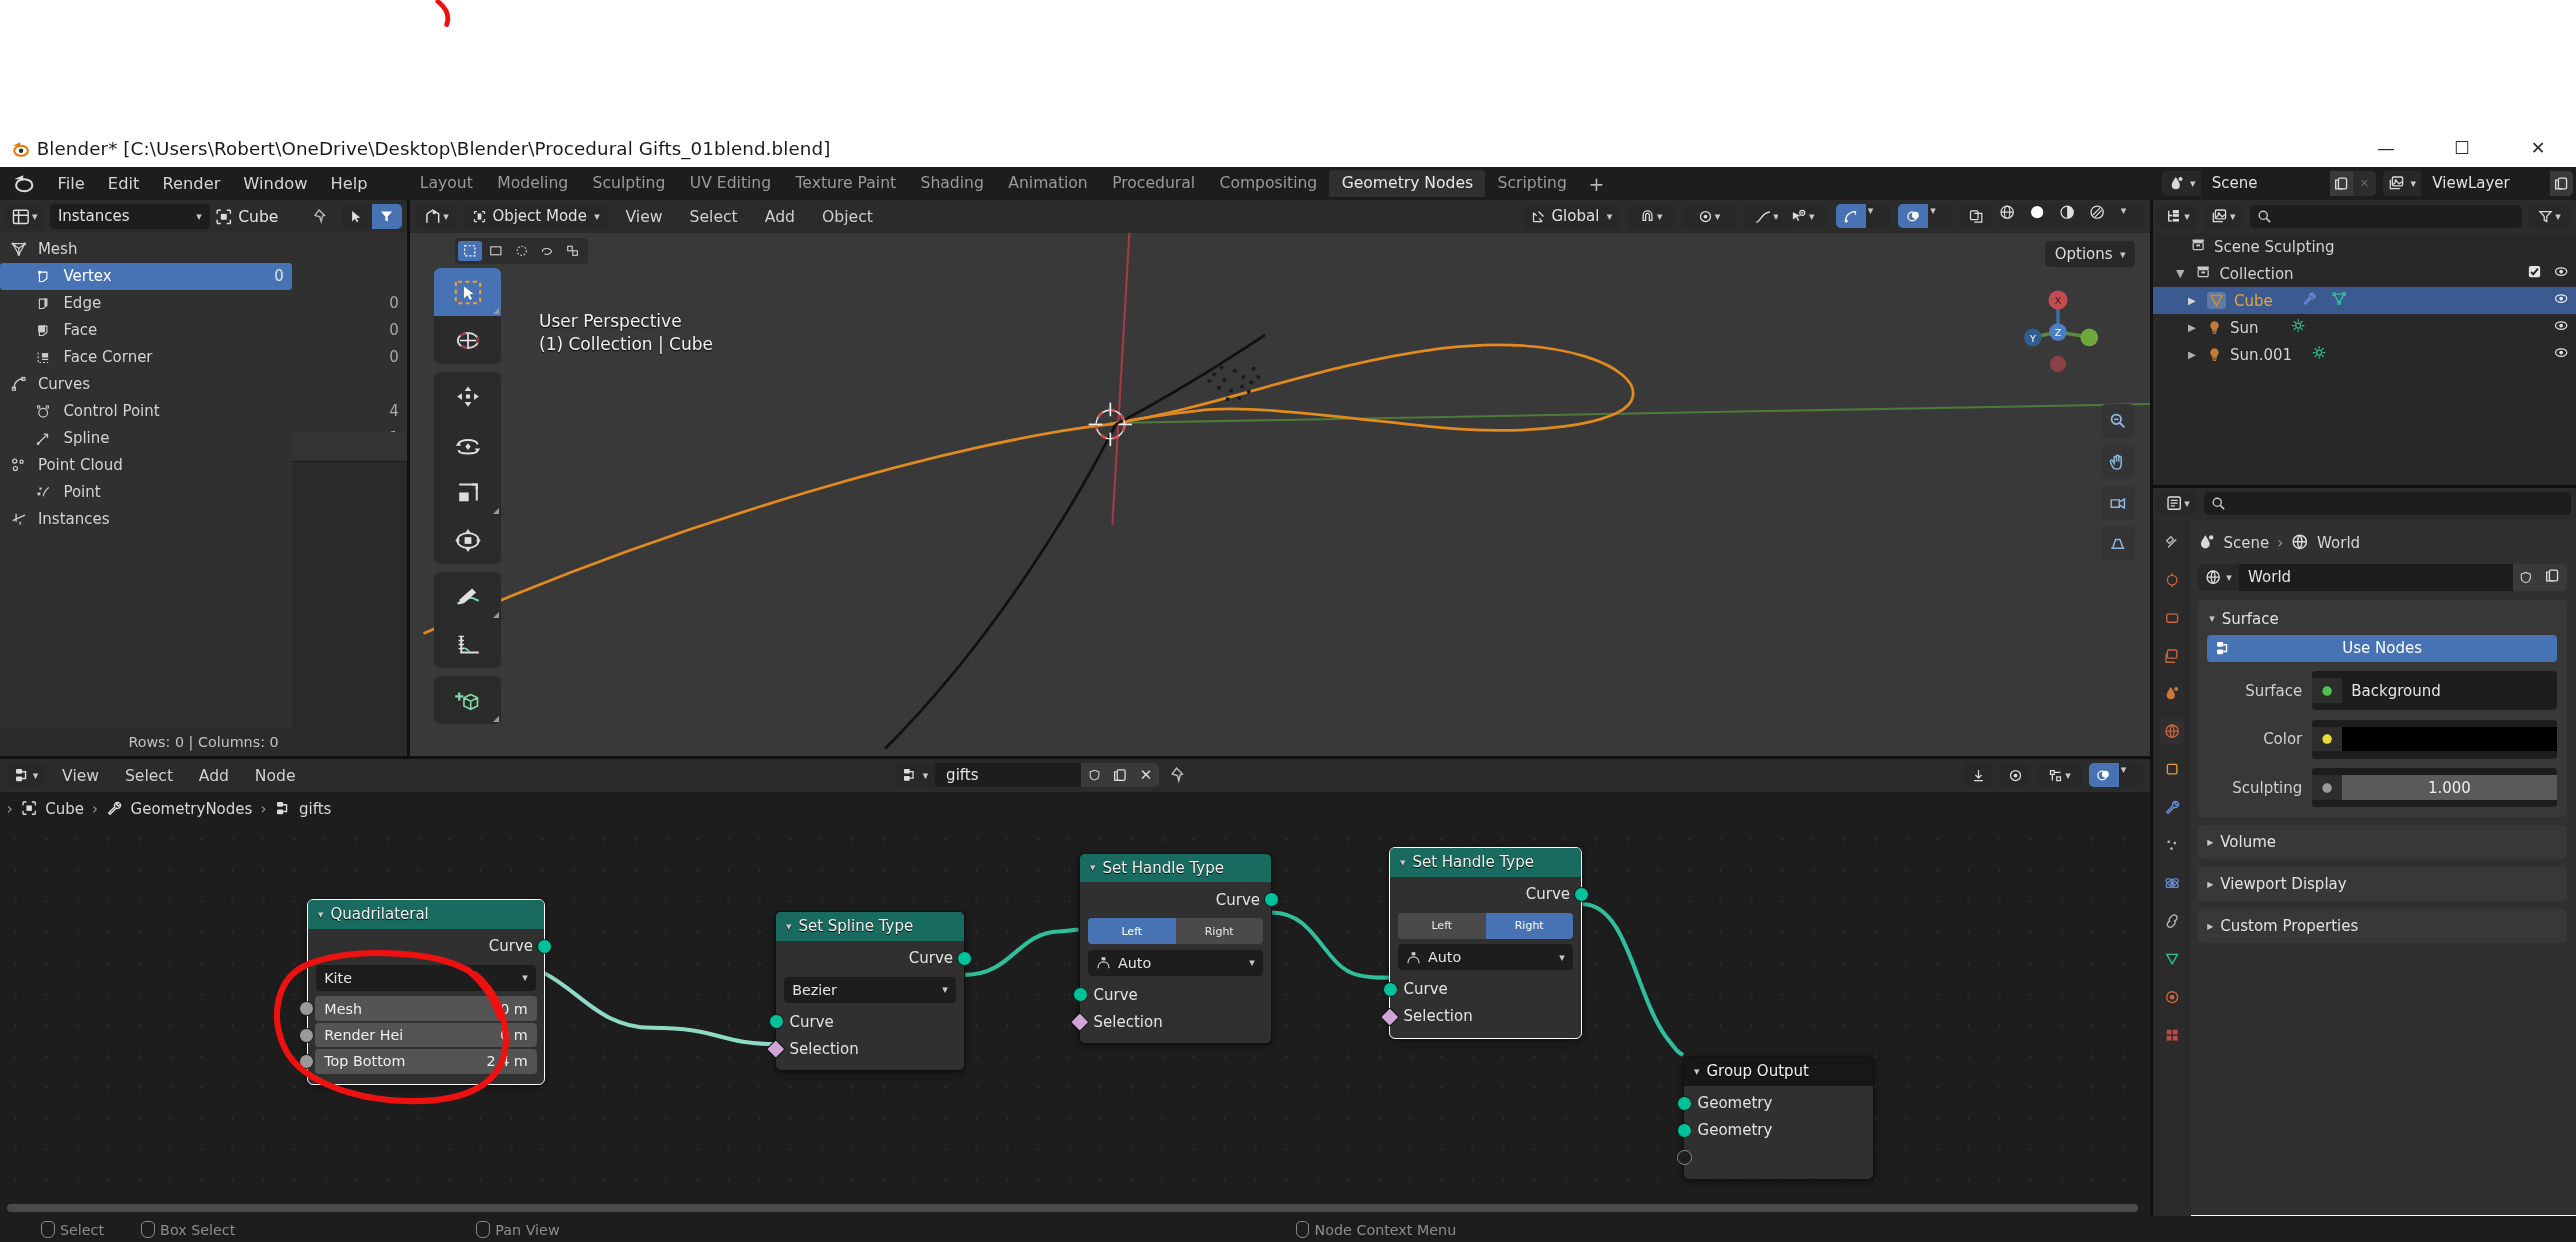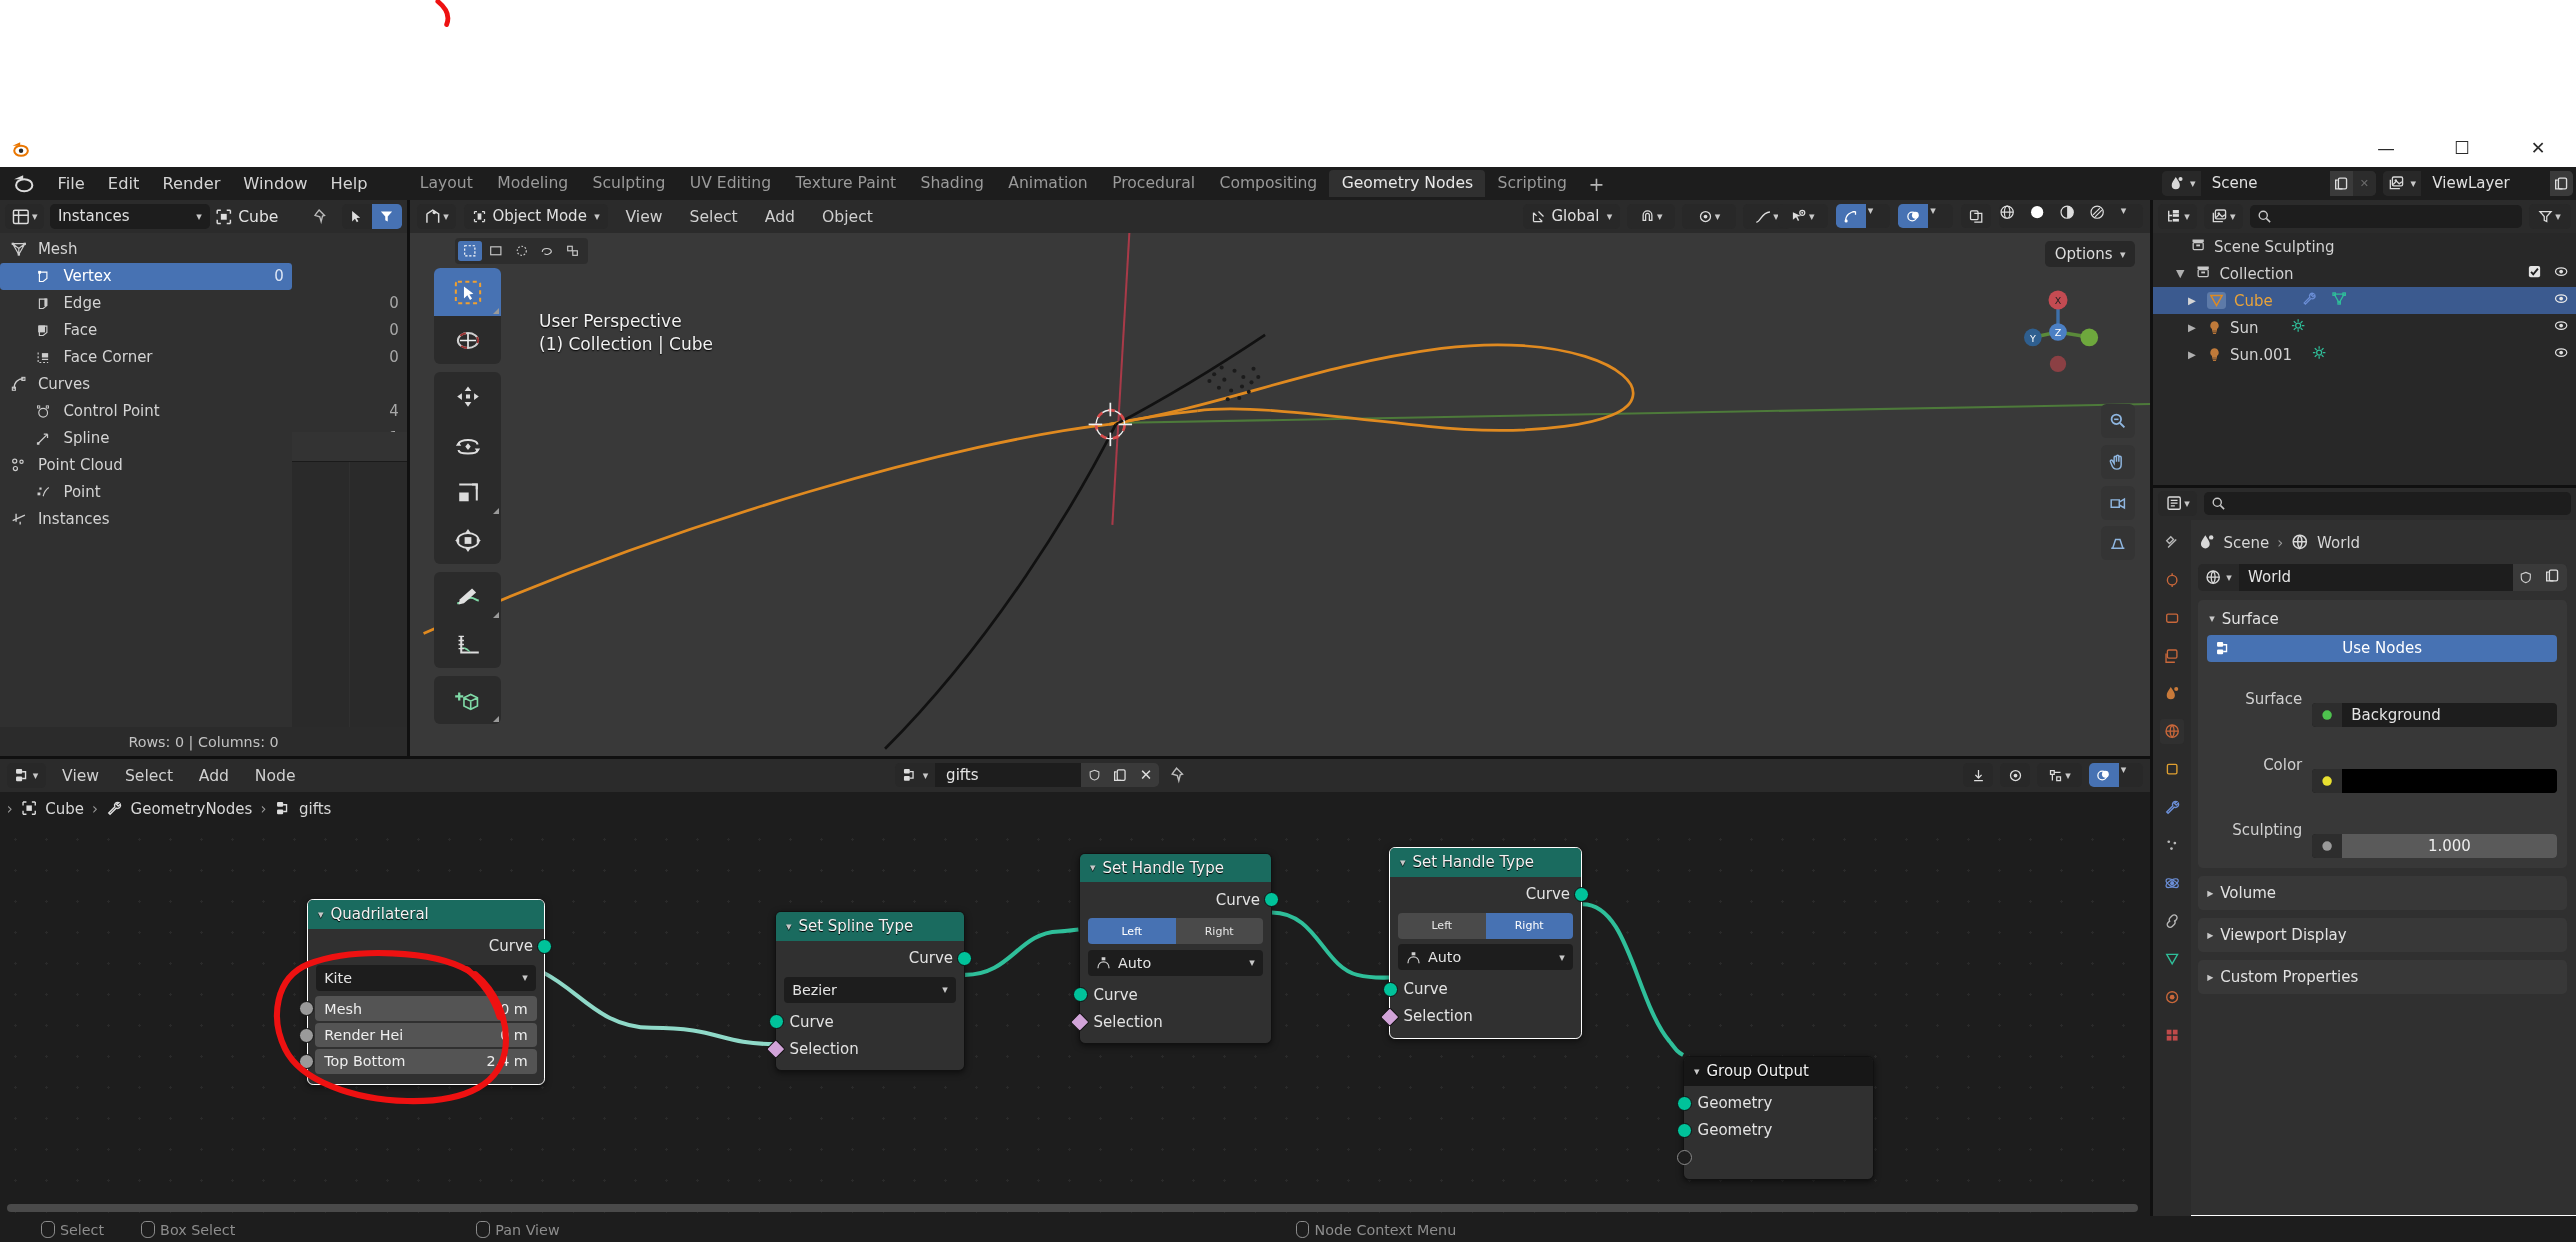--- a/index.html
+++ b/index.html
@@ -109,21 +109,21 @@
   .pr-body { position:absolute; left:38px; top:33px; width:385px; height:696px; padding:6.8px 9.5px 0 6.8px; }
   .pr-crumb { display:flex; align-items:center; gap:8.1px; color:#d6d6d6; font-size:15px; height:33px; }
   .pr-datablock { display:flex; align-items:center; background:#282828; border-radius:4.8px;
     height:27px; margin-top:4.1px; overflow:hidden; }
   .pr-panel { background:#383838; border-radius:4.8px; margin-top:9.5px; padding:6.8px 0 9.5px 0; }
   .pr-panel-hdr { display:flex; align-items:center; gap:6.8px; color:#e2e2e2; font-size:15px; padding:2.7px 9.5px 6.8px 9.5px; }
   .pr-usenodes { background:#4772b3; border-radius:4.1px; height:27px; margin:0 9.5px; color:#fff;
     font-size:15px; display:flex; align-items:center; justify-content:center; position:relative; }
   .pr-field { display:flex; align-items:center; margin:9.5px 9.5px 0 9.5px; gap:9.5px; }
   .pr-field .plabel { width:95px; text-align:right; color:#d0d0d0; font-size:15px; }
-  .pr-val { flex:1; display:flex; align-items:center; background:#1d1d1d; border-radius:4.1px; height:24px; overflow:hidden;margin-top:32px; }
+  .pr-val { flex:1; display:flex; align-items:center; background:#1d1d1d; border-radius:4.1px; height:39px; overflow:hidden; }
   .pr-socket { width:30px; height:24.4px; background:#2d2d2d; display:flex; align-items:center; justify-content:center; }
   .pr-valtext { flex:1; color:#e5e5e5; font-size:15px; padding-left:9.5px; }
   .pr-slider { flex:1; background:#5a5a5a; height:24.4px; color:#eee; font-size:15px;
     display:flex; align-items:center; justify-content:center; }
   .pr-swatch { flex:1; height:24.4px; }
   .pr-closed { background:#383838; border-radius:4.8px; margin-top:8.1px; height:34px;
     display:flex; align-items:center; gap:6.8px; padding:0 9.5px; color:#e2e2e2; font-size:15px; }
 
   
   #nodeed { left:0; top:759px; width:2150px; height:457px; background:#1d1d1d; }
@@ -185,20 +185,21 @@
 <div id="root">
 
   <div class="titlebar">
     <span class="tb-icon">
       <svg width="20.4" height="20.4" viewBox="0 0 24 24">
         <ellipse cx="13" cy="15" rx="8" ry="6" fill="none" stroke="#ea7600" stroke-width="2.4"></ellipse>
         <circle cx="13" cy="15" r="2.6" fill="#2b2b2b"></circle>
         <path d="M3 9 L12 5 L12 9 Z" fill="#ea7600"></path>
       </svg>
     </span>
+    <span class="tb-text">Blender* [C:\Users\Robert\OneDrive\Desktop\Blender\Procedural Gifts_01blend.blend]</span>
   </div>
   <div class="winbtns">
     <div class="winbtn">—</div>
     <div class="winbtn">☐</div>
     <div class="winbtn">✕</div>
   </div>
 
   <div class="topbar">
     <span class="blender-logo">
       <svg width="24.4" height="24.4" viewBox="0 0 24 24">

